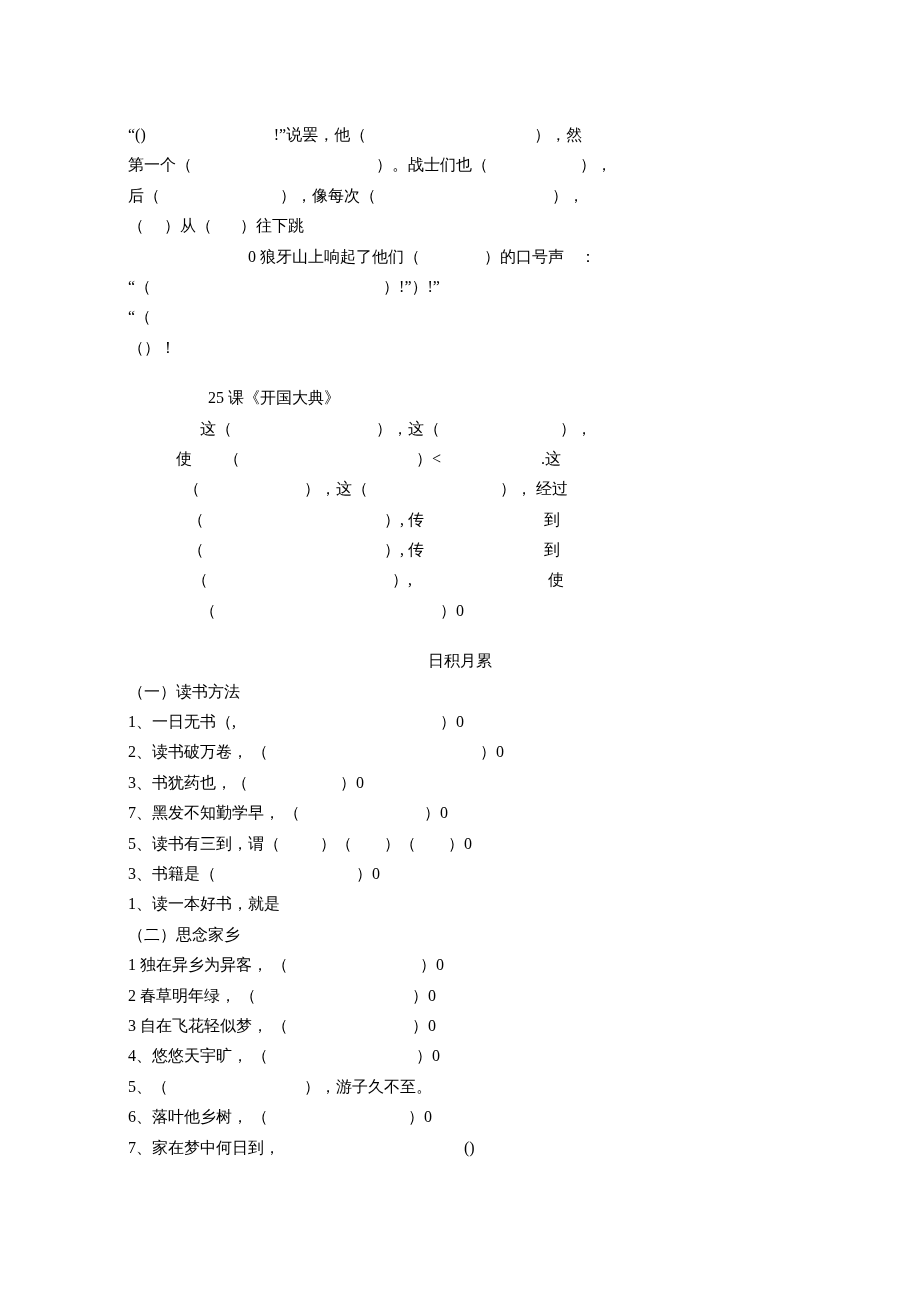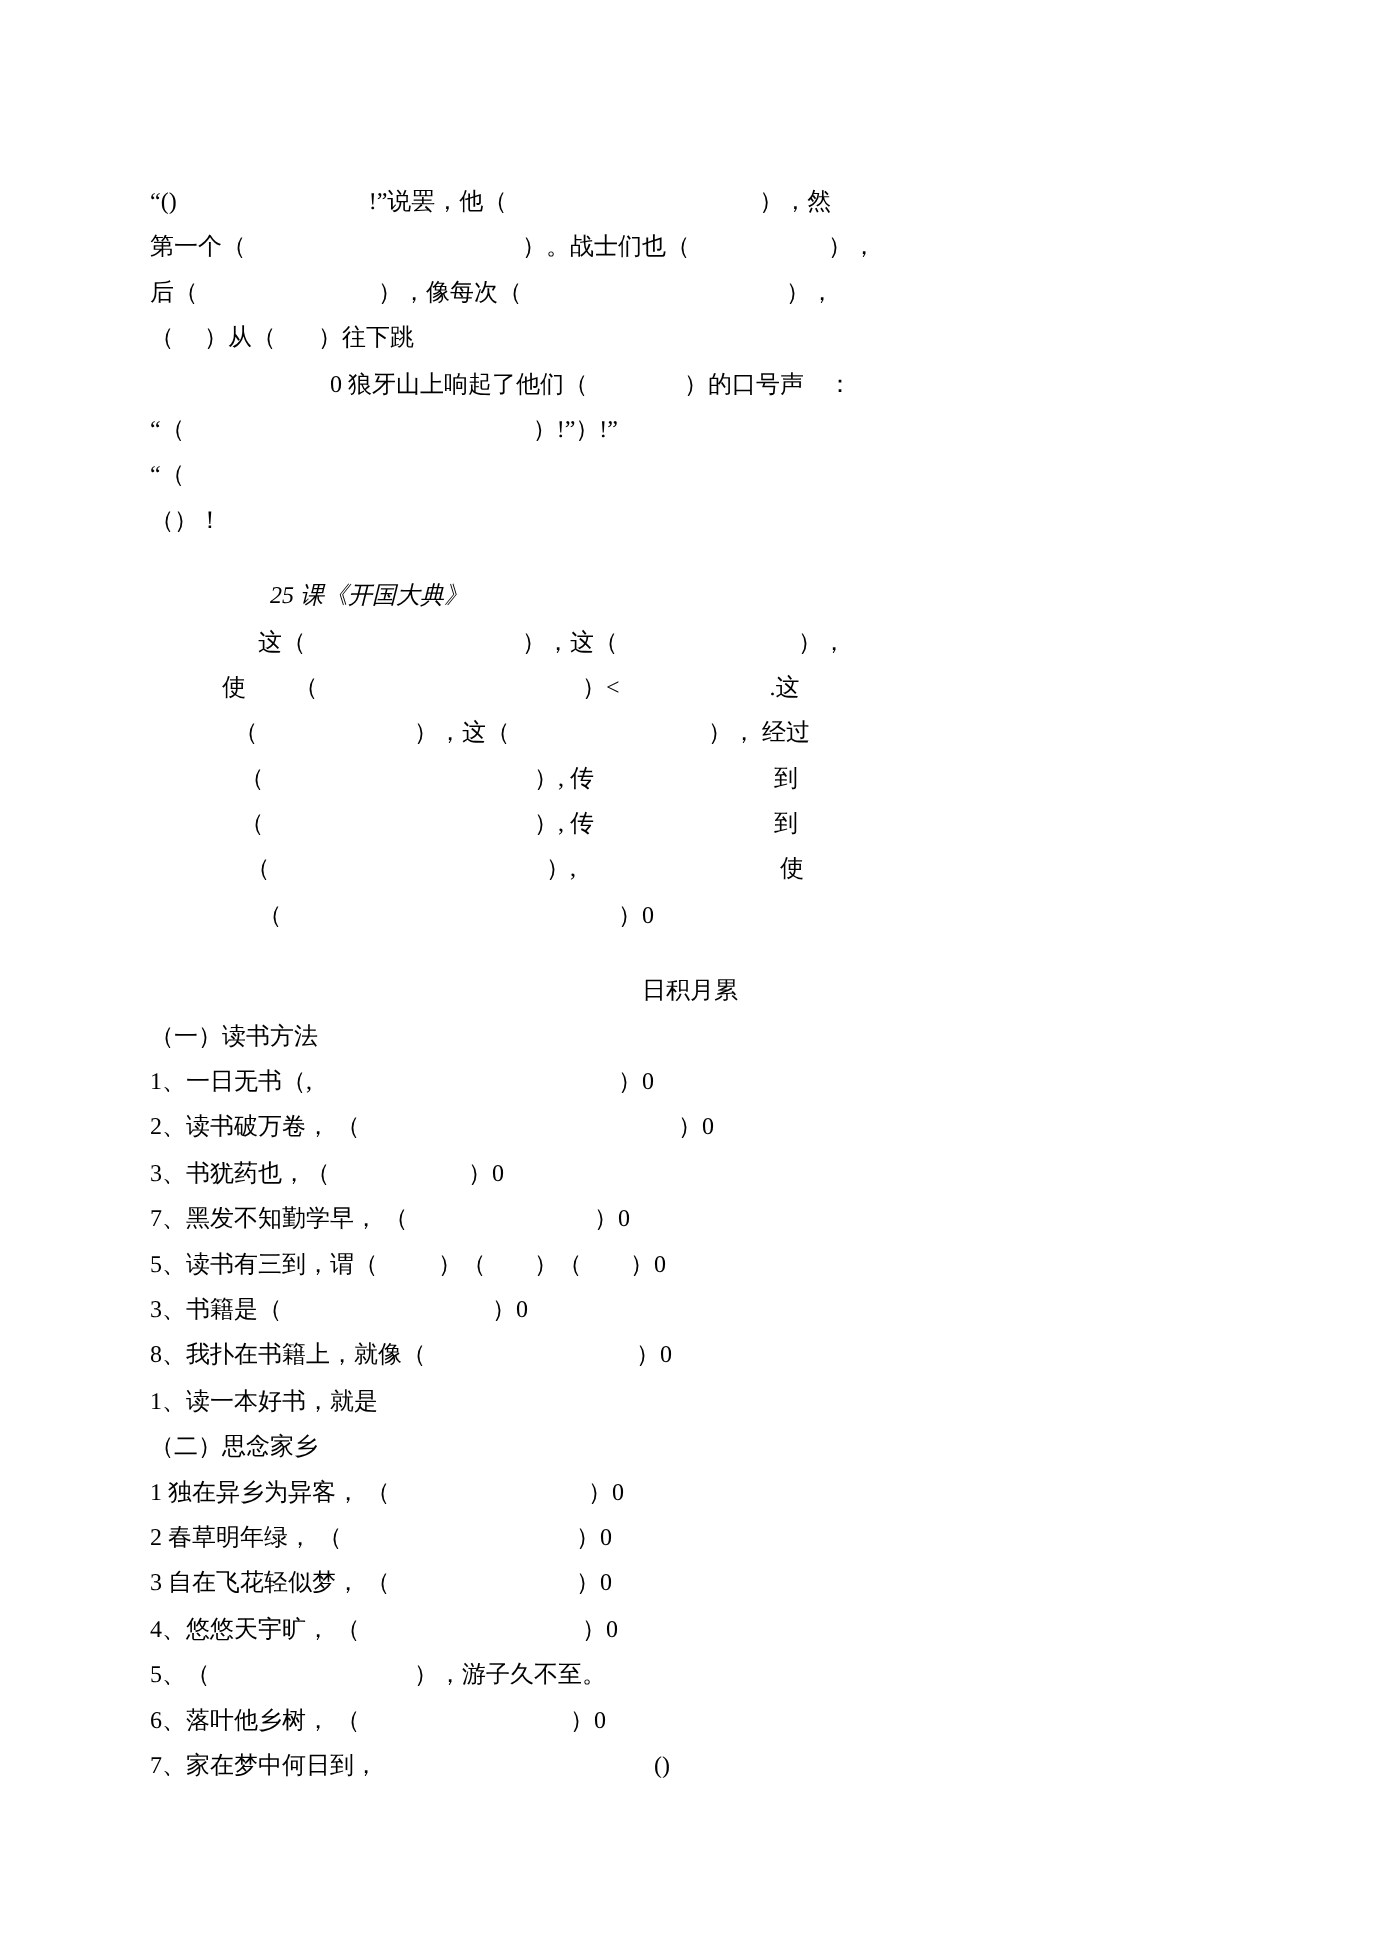--- a/index.html
+++ b/index.html
@@ -7,26 +7,25 @@
     width: 920px;
     height: 1301px;
     background: #fff;
     font-family: "SimSun", "宋体", serif;
     font-size: 16px;
     color: #000;
     padding: 120px 100px 60px 100px;
     line-height: 1.9;
     position: relative;
   }
-  .line { display: block; white-space: pre; }
+  .line { display: block; white-space: pre; margin-left: 28px; }
   .section-title {
     text-align: center;
   }
   .course-title {
-    font-style: italic;
     padding-left: 80px;
   }
   .gap { height: 20px; }
 </style>
 </head>
 <body>
 
 <div>
   <div class="line"><span>“()</span>                                <span>!”说罢，他（</span>                                          <span>），然</span></div>
   <div class="line"><span>第一个（</span>                                              <span>）。战士们也（</span>                       <span>），</span></div>
@@ -56,21 +55,20 @@
 <div>
   <div class="section-title"><span>日积月累</span></div>
 
   <div class="line"><span>（一）读书方法</span></div>
   <div class="line"><span>1、一日无书（,</span>                                                   <span>）0</span></div>
   <div class="line"><span>2、读书破万卷， （</span>                                                     <span>）0</span></div>
   <div class="line"><span>3、书犹药也，（</span>                       <span>）0</span></div>
   <div class="line"><span>7、黑发不知勤学早， （</span>                               <span>）0</span></div>
   <div class="line"><span>5、读书有三到，谓（</span>          <span>）（        ）（        ）0</span></div>
   <div class="line"><span>3、书籍是（</span>                                   <span>）0</span></div>
-  <div class="line"><span>8、我扑在书籍上，就像（</span>                                   <span>）0</span></div>
   <div class="line"><span>1、读一本好书，就是</span></div>
 
   <div class="line"><span>（二）思念家乡</span></div>
   <div class="line"><span>1 独在异乡为异客， （</span>                                 <span>）0</span></div>
   <div class="line"><span>2 春草明年绿， （</span>                                       <span>）0</span></div>
   <div class="line"><span>3 自在飞花轻似梦， （</span>                               <span>）0</span></div>
   <div class="line"><span>4、悠悠天宇旷， （</span>                                     <span>）0</span></div>
   <div class="line"><span>5、（</span>                                  <span>），游子久不至。</span></div>
   <div class="line"><span>6、落叶他乡树， （</span>                                   <span>）0</span></div>
   <div class="line"><span>7、家在梦中何日到，</span>                                              <span>()</span></div>

